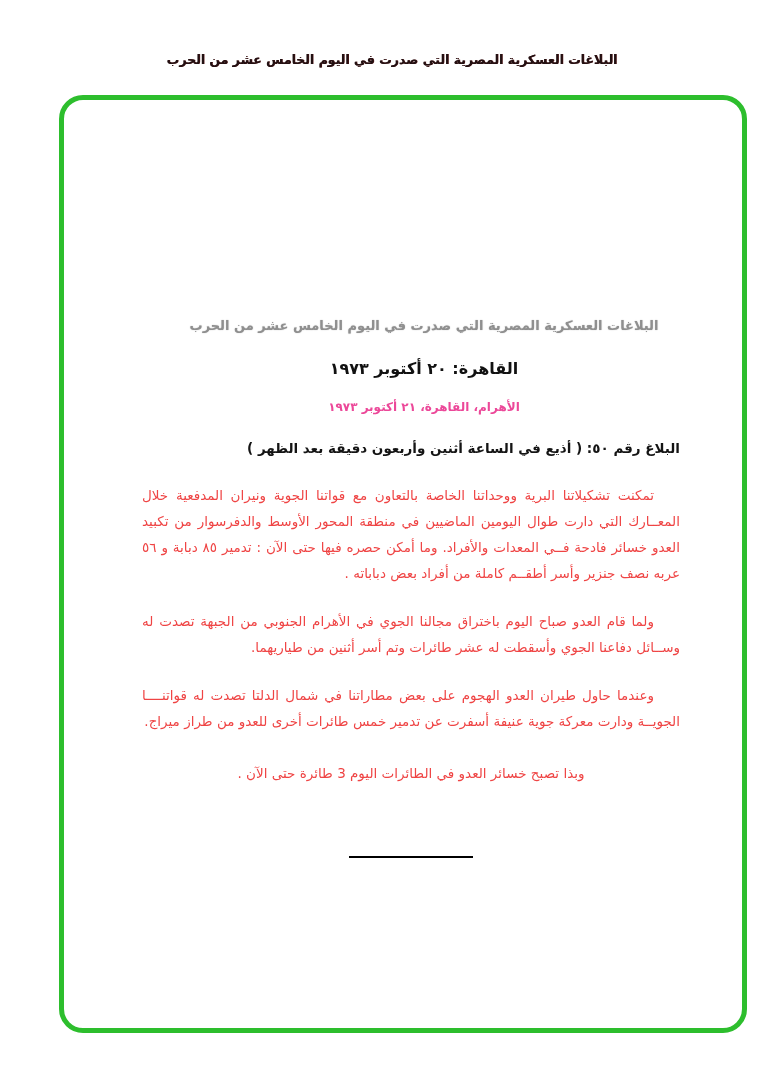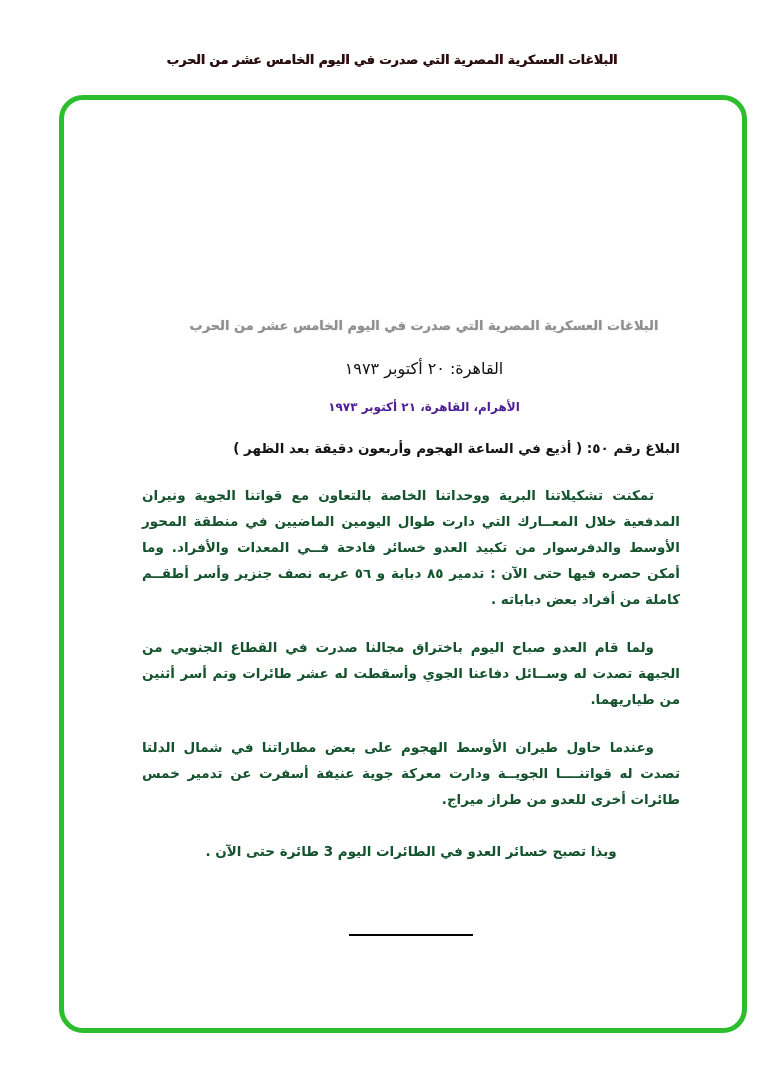--- a/index.html
+++ b/index.html
@@ -53,50 +53,50 @@
     font-size: 13px;
     font-weight: bold;
     letter-spacing: 0.6px;
     text-shadow: 0 0 1.2px #b8b8b8;
   }
 
   .dateline {
     margin-top: 26px;
     text-align: center;
     font-size: 16px;
-    font-weight: normal;
+    font-weight: bold;
     letter-spacing: 1px;
     color: #111;
   }
 
   .source-line {
     margin-top: 22px;
     text-align: center;
     font-size: 12px;
     font-weight: bold;
-    color: #4c1d95;
+    color: #ec4899;
   }
 
   .bulletin-header {
     margin-top: 22px;
     font-size: 13.5px;
     font-weight: bold;
     text-align: right;
     line-height: 24px;
   }
 
   .body-para {
     margin: 22px 0 0 0;
     font-size: 13.5px;
-    font-weight: bold;
+    font-weight: normal;
     line-height: 26px;
     text-align: justify;
     text-align-last: right;
     text-indent: 26px;
-    color: #14532d;
+    color: #ef4444;
   }
 
   .body-para.centered {
     text-align: center;
     text-align-last: center;
     text-indent: 0;
     margin-top: 26px;
   }
 
   .divider {
@@ -113,26 +113,26 @@
 
 <div class="frame" style="border-color: rgb(45, 190, 45);">
   <div class="content">
 
     <div class="watermark-title">البلاغات العسكرية المصرية التي صدرت في اليوم الخامس عشر من الحرب</div>
 
     <div class="dateline">القاهرة: ٢٠ أكتوبر ١٩٧٣</div>
 
     <div class="source-line">الأهرام، القاهرة، ٢١ أكتوبر ١٩٧٣</div>
 
-    <div class="bulletin-header">البلاغ رقم ٥٠: ( أذيع في الساعة الهجوم وأربعون دقيقة بعد الظهر )</div>
+    <div class="bulletin-header">البلاغ رقم ٥٠: ( أذيع في الساعة أثنين وأربعون دقيقة بعد الظهر )</div>
 
     <p class="body-para">تمكنت تشكيلاتنا البرية ووحداتنا الخاصة بالتعاون مع قواتنا الجوية ونيران المدفعية خلال المعــارك التي دارت طوال اليومين الماضيين في منطقة المحور الأوسط والدفرسوار من تكبيد العدو خسائر فادحة فــي المعدات والأفراد. وما أمكن حصره فيها حتى الآن : تدمير ٨٥ دبابة و ٥٦ عربه نصف جنزير وأسر أطقــم كاملة من أفراد بعض دباباته .</p>
 
-    <p class="body-para">ولما قام العدو صباح اليوم باختراق مجالنا صدرت في القطاع الجنوبي من الجبهة تصدت له وســائل دفاعنا الجوي وأسقطت له عشر طائرات وتم أسر أثنين من طياريهما.</p>
+    <p class="body-para">ولما قام العدو صباح اليوم باختراق مجالنا الجوي في الأهرام الجنوبي من الجبهة تصدت له وســائل دفاعنا الجوي وأسقطت له عشر طائرات وتم أسر أثنين من طياريهما.</p>
 
-    <p class="body-para">وعندما حاول طيران الأوسط الهجوم على بعض مطاراتنا في شمال الدلتا تصدت له قواتنــــا الجويــة ودارت معركة جوية عنيفة أسفرت عن تدمير خمس طائرات أخرى للعدو من طراز ميراج.</p>
+    <p class="body-para">وعندما حاول طيران العدو الهجوم على بعض مطاراتنا في شمال الدلتا تصدت له قواتنــــا الجويــة ودارت معركة جوية عنيفة أسفرت عن تدمير خمس طائرات أخرى للعدو من طراز ميراج.</p>
 
     <p class="body-para centered">وبذا تصبح خسائر العدو في الطائرات اليوم 3 طائرة حتى الآن .</p>
 
     <div class="divider"></div>
 
   </div>
 </div>
 
 </body></html>

